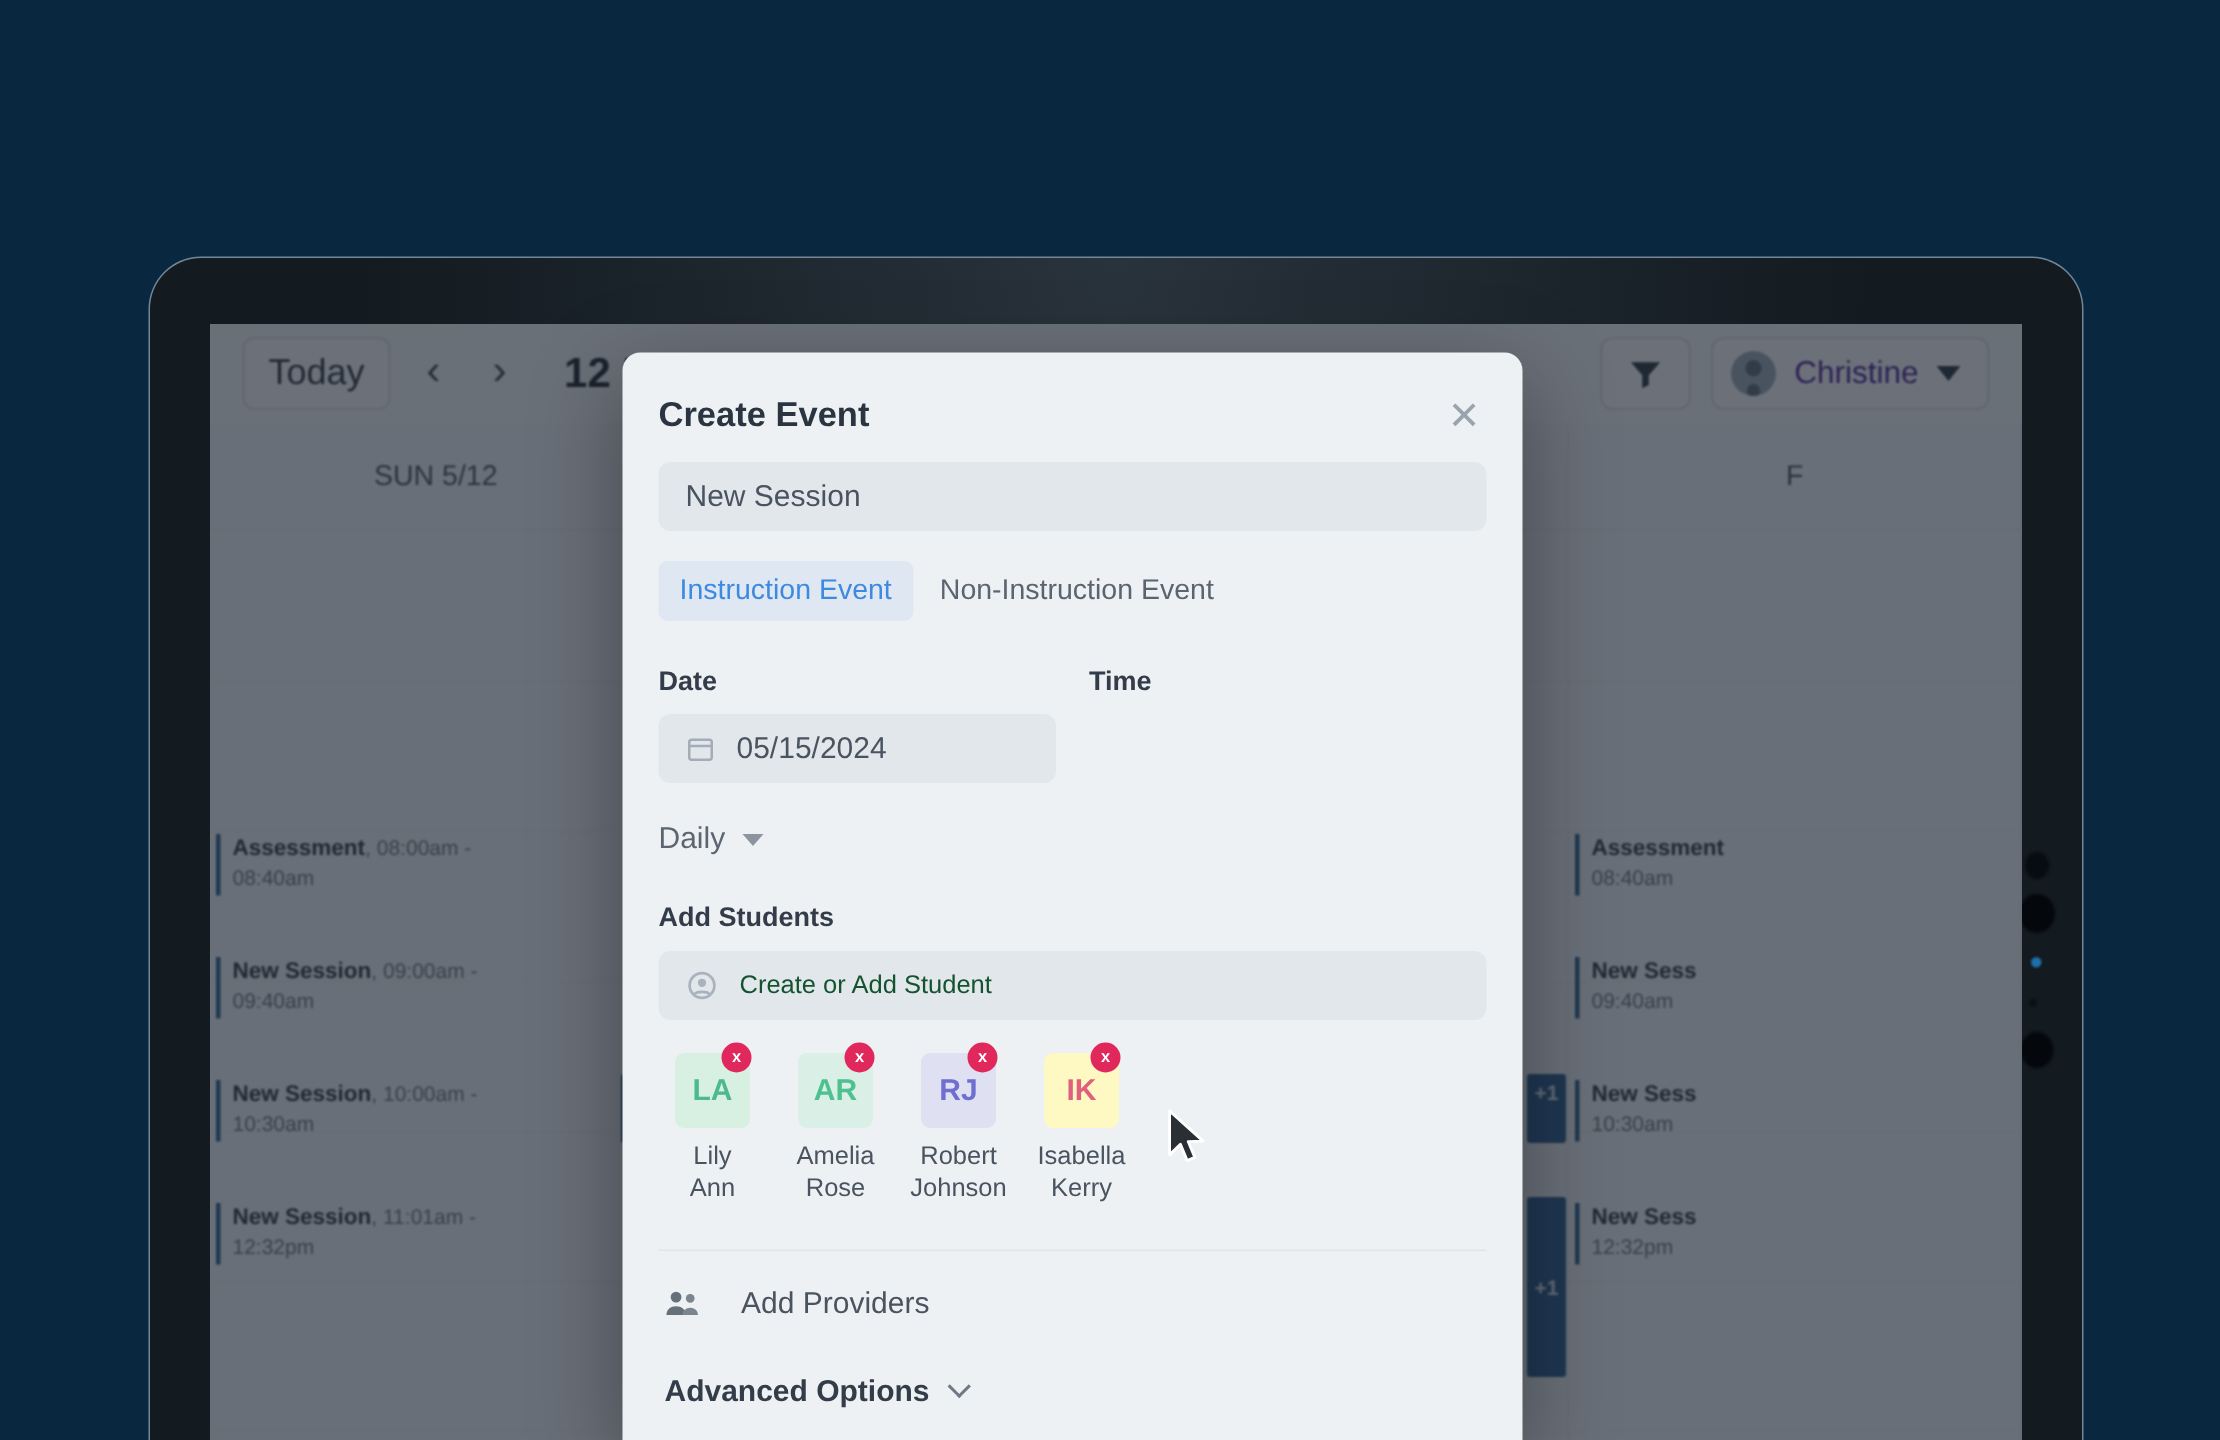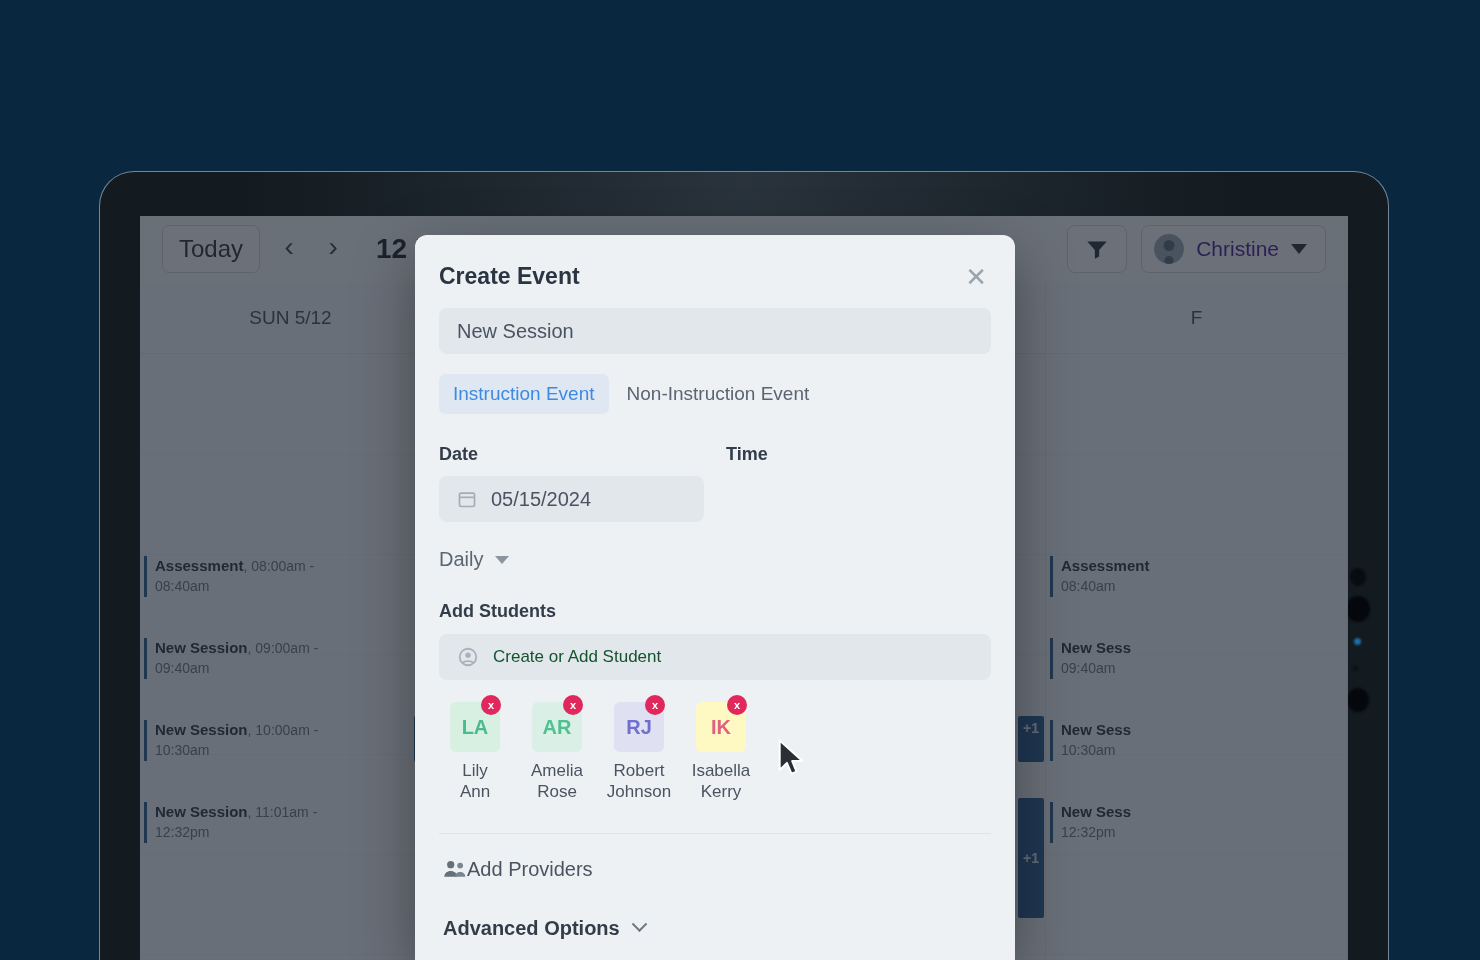--- a/index.html
+++ b/index.html
@@ -169,21 +169,21 @@
   .chip-x {
     position: absolute; top: -7px; left: 50%; margin-left: 6px;
     width: 20px; height: 20px; border-radius: 50%;
     background: #e0285c; color: #fff; font-size: 11px; font-weight: bold;
     display: flex; align-items: center; justify-content: center;
     cursor: pointer;
   }
   .chip-name { margin-top: 8px; font-size: 17px; line-height: 1.25; color: #4a5460; }
 
   #divider { height: 1px; background: #dfe4e9; margin: 30px 0 0; }
-  #providers { display: flex; align-items: center; gap: 0; padding: 24px 4px 0; }
+  #providers { display: flex; align-items: center; gap: 27px; padding: 24px 4px 0; }
   #providers-label { font-size: 20px; color: #4a5460; }
   #advanced { display: flex; align-items: center; gap: 14px; padding: 36px 4px 0; }
   #advanced-label { font-size: 20px; font-weight: bold; color: #333d49; }
   .chev-down {
     width: 11px; height: 11px; border-right: 2px solid #6f7984; border-bottom: 2px solid #6f7984;
     transform: rotate(45deg) translate(-3px,-3px);
   }
 
   
   #cursor { position: absolute; z-index: 90; left: 777px; top: 738px; width: 30px; height: 42px; }

